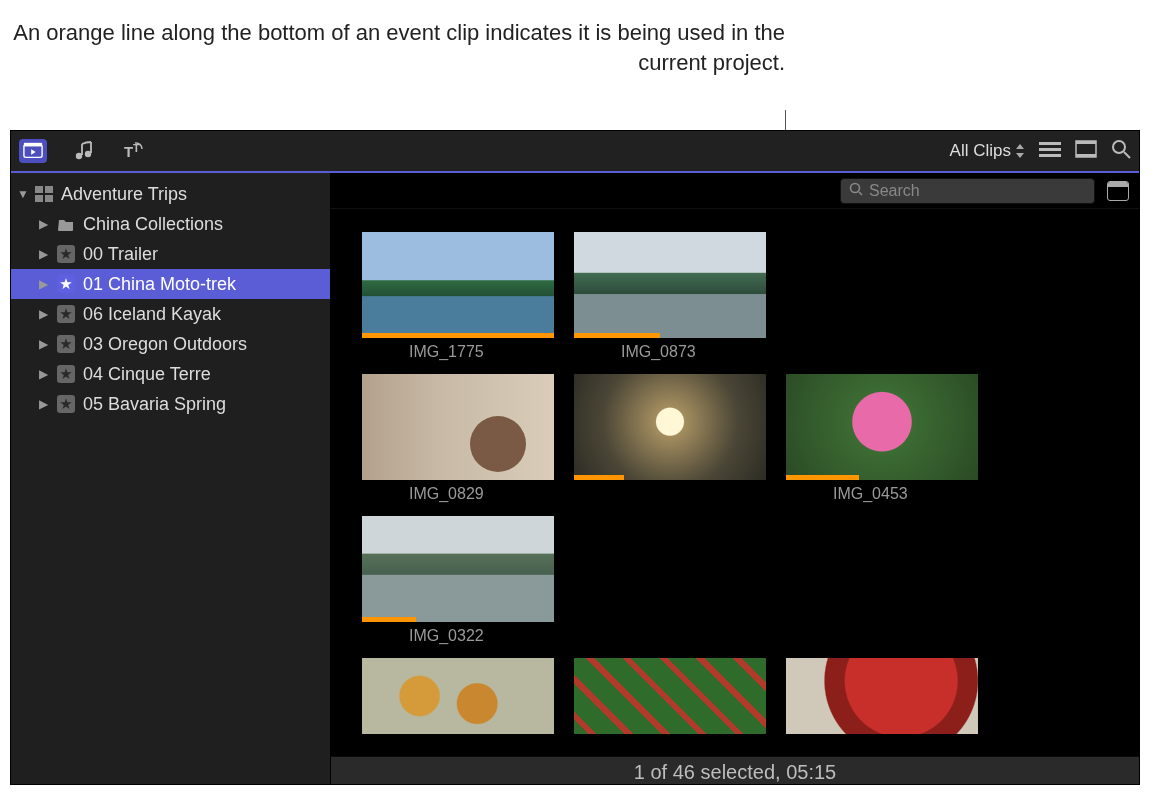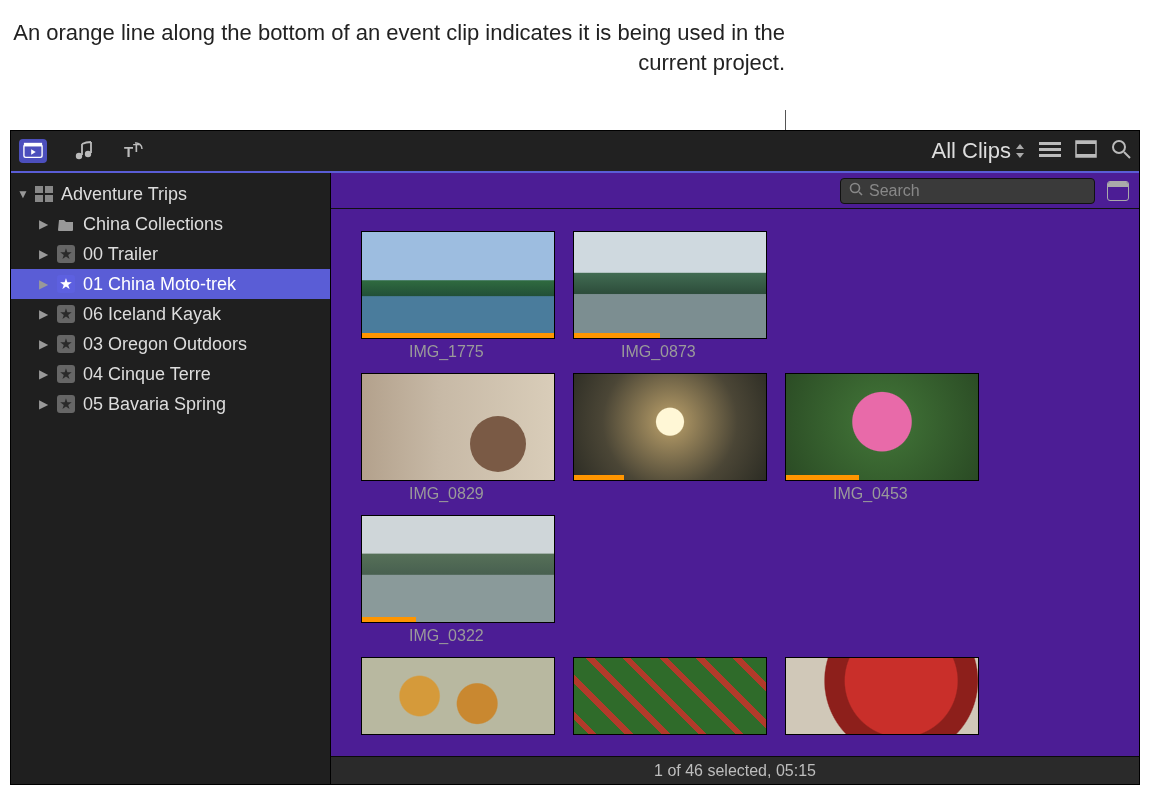--- a/index.html
+++ b/index.html
@@ -50,21 +50,21 @@
     align-items: center;
     padding: 0 8px;
     background: #212121;
     border-bottom: 2px solid #5a5dd6;
   }
   .toolbar .left-tools { display: flex; gap: 22px; align-items: center; }
   .toolbar .spacer { flex: 1; }
   .toolbar .right-tools { display: flex; align-items: center; gap: 14px; }
   .tool-icon { width: 28px; height: 24px; display:flex; align-items:center; justify-content:center; color:#bbb; cursor:pointer; }
   .tool-icon.active { background:#4c4fbd; border-radius:4px; padding:2px 4px; }
-  .filter-dropdown { color:#ddd; font-size:22px; display:flex; align-items:center; gap:4px; cursor:pointer; }
+  .filter-dropdown { color:#ddd; font-size:17px; display:flex; align-items:center; gap:4px; cursor:pointer; }
   .icon-btn { color:#bbb; cursor:pointer; font-size:18px; }
   
   
   .body { flex:1; display:flex; min-height:0; }
   .sidebar {
     width: 320px;
     background:#1f1f1f;
     border-right: 1px solid #000;
     padding-top: 6px;
     overflow:hidden;
@@ -81,21 +81,21 @@
   .tree-row.child { padding-left: 28px; }
   .tree-row.selected { background:#5a5dd6; color:#fff; }
   .disclosure { width:10px; color:#999; font-size:12px; }
   .row-icon { width:18px; height:18px; display:flex; align-items:center; justify-content:center; font-size:15px; }
   .row-icon.star { background:#666; border-radius:3px; color:#2a2a2a; }
   .row-icon.star-sel { background:#5d60e0; border-radius:3px; color:#fff; }
   .row-icon.lib { color:#888; }
   .row-icon.folder { color:#999; }
 
   
-  .browser { flex:1; display:flex; flex-direction:column; background:#4c1d95; }
+  .browser { flex:1; display:flex; flex-direction:column; background:#000000; }
   .browser-header {
     height: 36px;
     display:flex; align-items:center; justify-content:flex-end;
     padding: 0 10px; gap:12px;
     border-bottom:1px solid #111;
   }
   .search-box {
     width: 255px; height: 26px;
     background:#3a3a3a;
     border:1px solid #111;
@@ -144,22 +144,22 @@
   .scene-peach { background: radial-gradient(circle at 30% 40%,#f2b06a 0 18%,transparent 19%),radial-gradient(circle at 62% 55%,#eea45e 0 20%,transparent 21%),radial-gradient(circle at 48% 30%,#f0aa62 0 17%,transparent 18%),#6b6b4b;}
   .scene-river { background: linear-gradient(to bottom,#cfd6d9 0%,#cfd6d9 35%,#567058 36%,#486050 55%,#8a9a9a 56%,#8a9a9a 100%);}
   .scene-veg1 { background: radial-gradient(circle at 30% 50%,#d59a3a 0 14%,transparent 15%),radial-gradient(circle at 60% 60%,#c98830 0 16%,transparent 17%),#b8b8a0;}
   .scene-veg2 { background: repeating-linear-gradient(45deg,#2f6b2a 0 10px,#b23a2a 10px 16px,#2f6b2a 16px 26px);}
   .scene-lantern { background: radial-gradient(circle at 60% 30%,#c92f2a 0 44%,#8d1f1b 45% 60%, #d0c8b8 61% 100%);}
 
   .status-bar {
     height: 28px;
     background:#2a2a2a;
     border-top:1px solid #0a0a0a;
-    display:flex; align-items:center; justify-content:center;
-    color:#bdbdbd; font-size:16px;
+    display:flex; align-items:flex-end; justify-content:center;
+    color:#bdbdbd; font-size:20px;
   }
 </style>
 </head>
 <body>
 
 <div class="annotation">An orange line along the bottom of an event clip indicates it is being used in the current project.</div>
 <div class="callout-line"></div>
 
 <div class="app">
 

